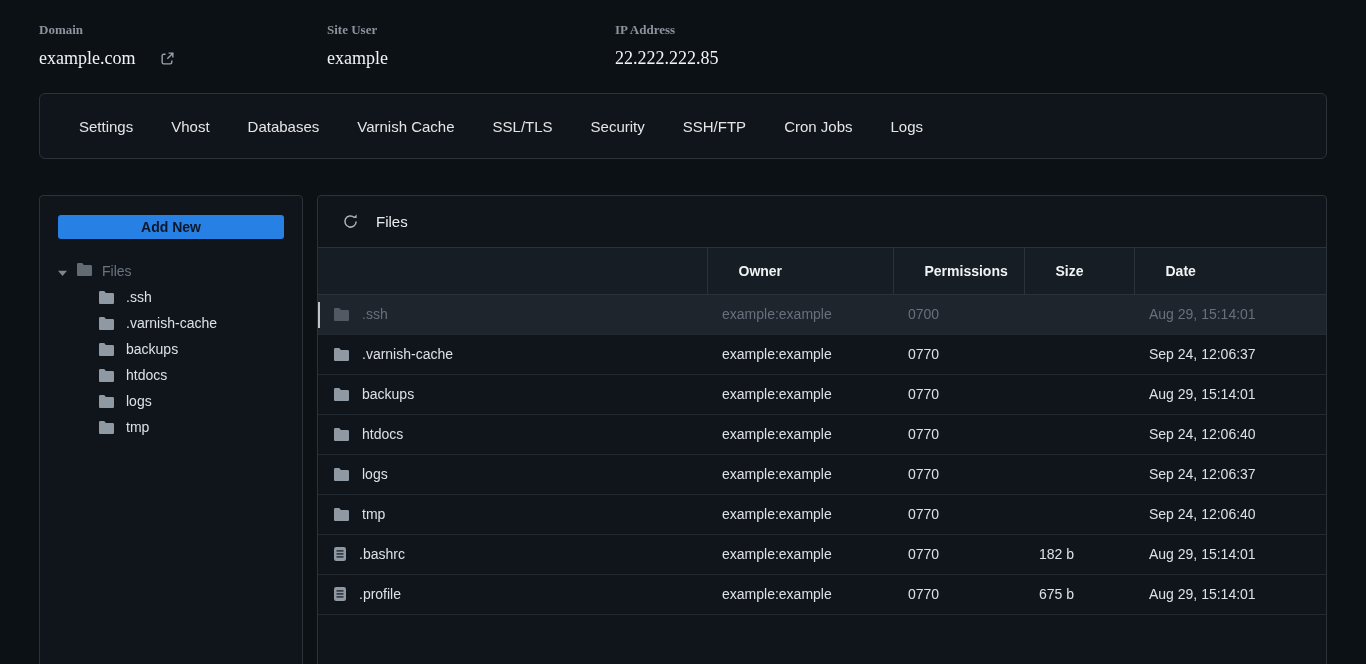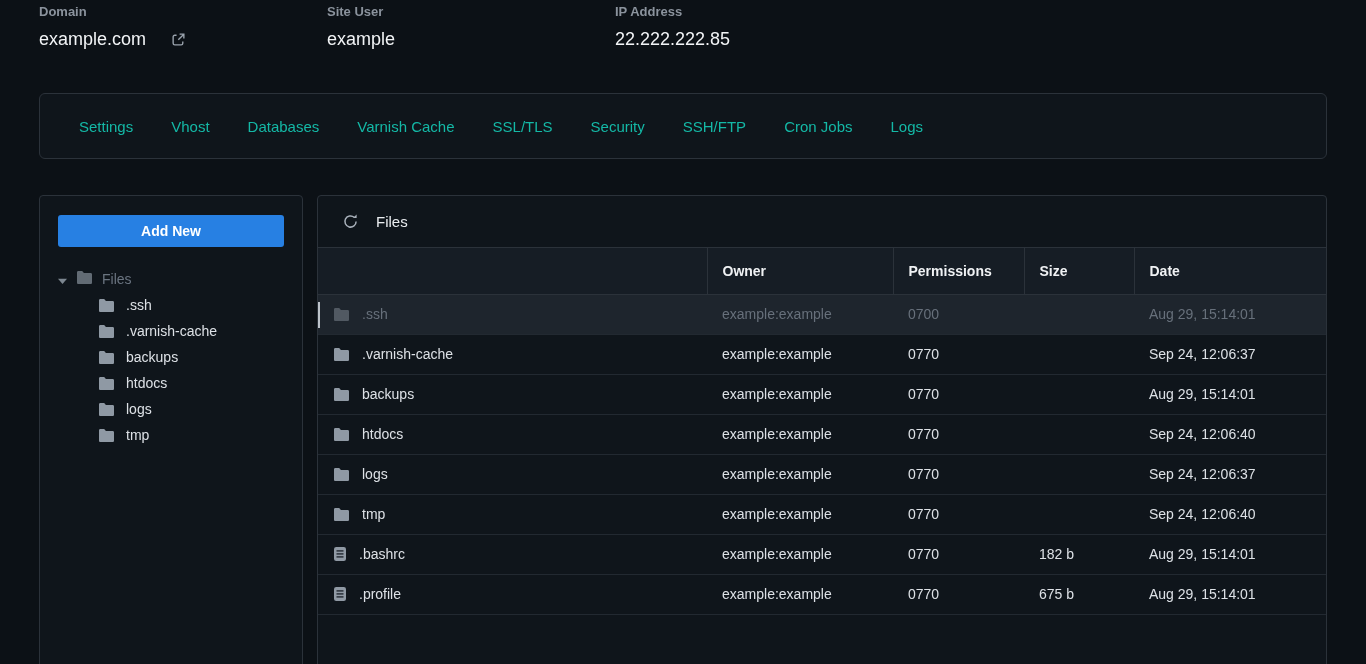--- a/index.html
+++ b/index.html
@@ -5,48 +5,48 @@
   * { margin:0; padding:0; box-sizing:border-box; }
   html,body { width:1366px; height:664px; }
   body {
     background:#0c1116;
     color:#e2e6ea;
     font-family:"Liberation Sans", sans-serif;
     overflow:hidden;
   }
 
   
-  .top-info { display:flex; padding:4px 39px 0; height:93px; }
+  .top-info { display:flex; padding:22px 39px 0; height:93px;font-family:Liberation Serif, serif; }
   .info-block { width:288px; }
   .info-label { font-size:13px; font-weight:bold; color:#8b939d; margin-bottom:10px; }
   .info-value { font-size:18px; color:#f2f4f6; display:flex; align-items:center; gap:25px; }
   .ext-link { display:inline-flex; align-items:center; cursor:pointer; }
 
   
   .tabbar {
     margin:0 39px; height:66px;
     border:1px solid #2b323a; border-radius:6px;
     background:#0f151b;
     display:flex; align-items:stretch; padding:0 20px;
   }
   .tab {
     display:flex; align-items:center; padding:0 19px;
-    font-size:15px; color:#14b8a6; cursor:pointer; white-space:nowrap;
+    font-size:15px; color:#e5e5e5; cursor:pointer; white-space:nowrap;
   }
   .tab.active { color:#ffffff; font-weight:bold; box-shadow:inset 0 -3px 0 var(--accent,#2491eb); }
 
   
   .content { display:flex; gap:14px; margin:36px 39px 0; align-items:flex-start; height:480px; }
   .panel { border:1px solid #2b323a; border-radius:4px; background:#0f151b; height:100%; }
 
   
   .sidebar { width:264px; padding:19px 18px; flex:none; }
   .add-new {
-    display:block; width:100%; height:32px;
-    background:var(--button,#2780e3); color:#ffffff;
+    display:block; width:100%; height:24px;
+    background:var(--button,#2780e3); color:#0f172a;
     font-family:inherit; font-size:14px; font-weight:bold;
     border:none; border-radius:3px; cursor:pointer;
   }
   .tree { margin-top:19px; font-size:14px; }
   .tree-root { display:flex; align-items:center; gap:9px; color:#6a7480; padding:4px 0; cursor:pointer; }
   .tree-root .icon-folder { opacity:.65; }
   .tree-children { margin-top:1px; }
   .tree-child { display:flex; align-items:center; gap:11px; color:#dde1e6; padding:5px 0 5px 40px; cursor:pointer; }
 
   
@@ -56,21 +56,21 @@
     height:52px; padding:0 24px;
     border-bottom:1px solid #2b323a;
     font-size:15px; color:#e9ecef;
   }
   .refresh-btn { display:inline-flex; align-items:center; cursor:pointer; }
 
   table { width:100%; border-collapse:collapse; table-layout:fixed; font-size:14px; }
   thead th {
     background:#161d25; height:46px;
     text-align:left; font-weight:bold; color:#f0f2f4;
-    padding:0 15px; border-bottom:1px solid #2b323a;
+    padding:0 31px; border-bottom:1px solid #2b323a;
   }
   thead th + th { border-left:1px solid #2b323a; }
   tbody td {
     height:40px; padding:0 15px;
     border-bottom:1px solid #222931;
     color:#dde1e6; white-space:nowrap; overflow:hidden;
   }
   .file-row { cursor:pointer; }
   .file-row.selected { background:#1e252d; }
   .file-row.selected td { color:#67707b; }

